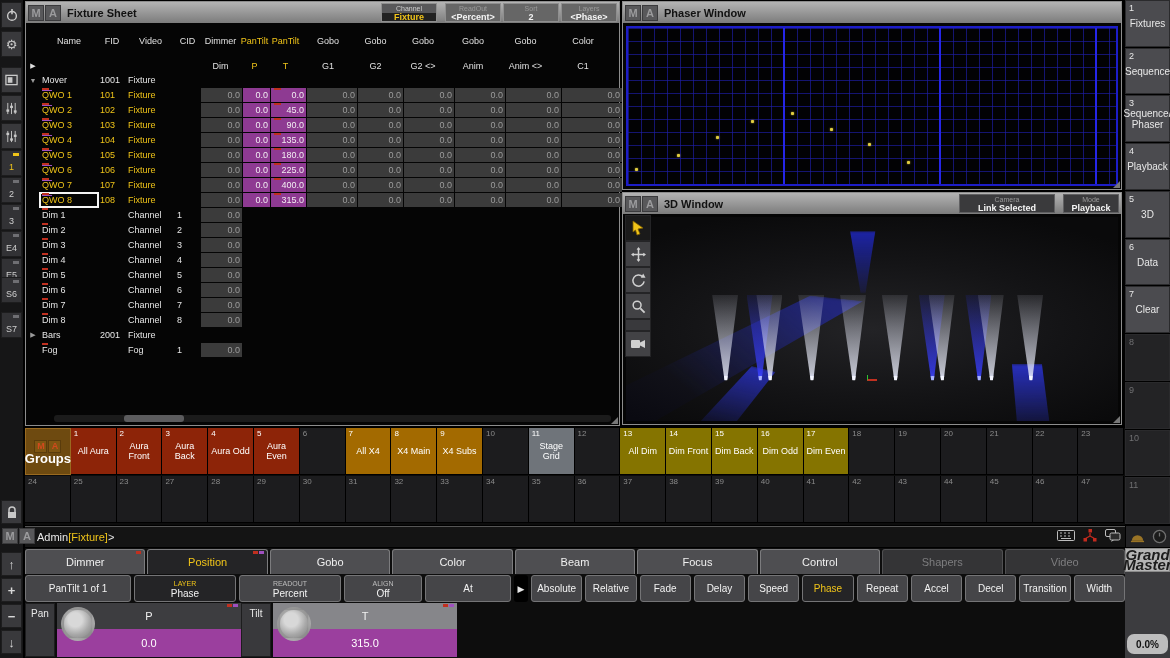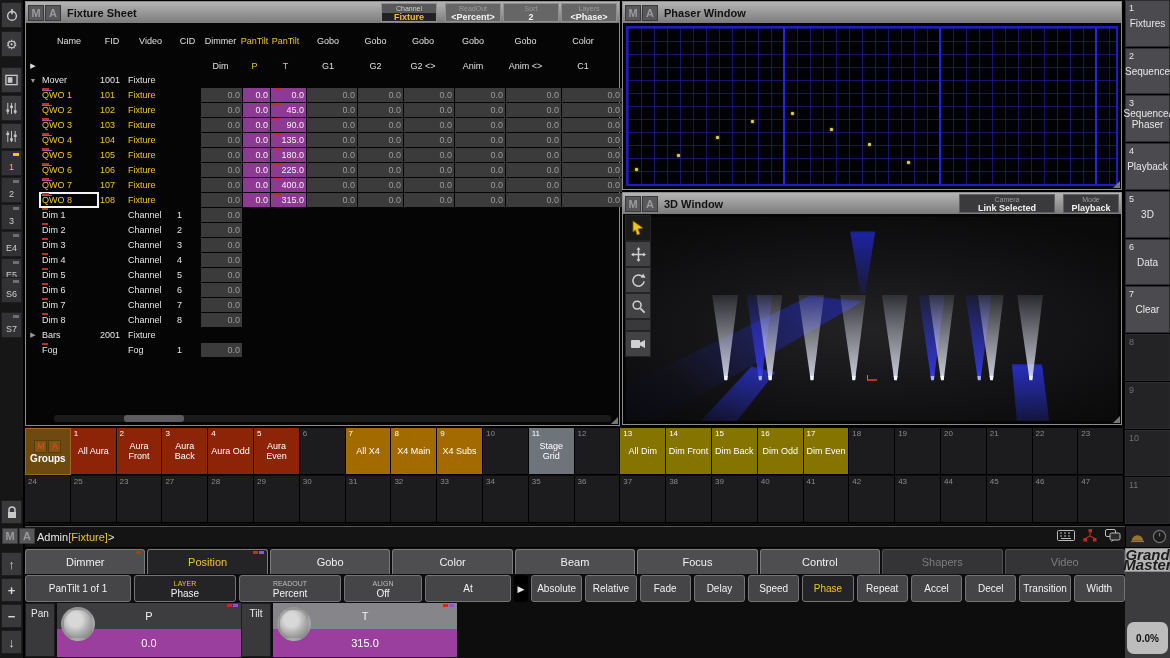--- a/index.html
+++ b/index.html
@@ -126,21 +126,21 @@
     border-bottom:1px solid #000;background:#1c1c1e;position:relative;display:flex;align-items:center;
     justify-content:center;text-align:center;font-size:9px;line-height:10px;color:#fff;padding:2px;}
   .pool-cell .num{position:absolute;top:1px;left:3px;font-size:8px;color:#8a8a8a;}
   .pool-cell.red{background:#8d2408;}
   .pool-cell.amber{background:#a36a00;}
   .pool-cell.olive{background:#857400;}
   .pool-cell.selg{background:#6f747a;}
   .pool-cell.red .num,.pool-cell.amber .num,.pool-cell.olive .num,.pool-cell.selg .num{color:#fff;}
   .pool-header{background:#6e4a10;border:1px solid #9a6a20;flex-direction:column;gap:1px;justify-content:center;}
   .pool-header .ma-logo span{width:13px;height:13px;background:#7e5512;color:#d2491e;border-color:#5a3c0c;font-size:9px;}
-  .pool-header .gl{font-size:10px;font-weight:bold;color:#fff;}
+  .pool-header .gl{font-size:13px;font-weight:bold;color:#fff;}
 
   
   .cmdline{position:absolute;left:25px;top:526px;width:1100px;height:21px;background:#141414;
     border-top:1px solid #555;display:flex;align-items:center;font-size:11px;}
   .cmd-ma{position:absolute;left:-23px;top:1px;}
   .cmd-text{margin-left:12px;}
   .cmd-user{color:#e8e8e8;}
   .cmd-ctx{color:#f0c419;}
   .cmd-gt{color:#e8e8e8;}
   .cmd-icons{position:absolute;right:4px;top:2px;display:flex;gap:8px;align-items:center;}
@@ -185,21 +185,21 @@
   .enc-val{height:28px;background:#9b3f9e;display:flex;align-items:center;justify-content:center;
     font-size:11px;color:#fff;}
   .enc-knob{position:absolute;left:4px;top:4px;width:34px;height:34px;border-radius:50%;
     background:radial-gradient(circle at 40% 35%,#d8d8d8 0 28%,#a8a8a8 60%,#7c7c7c 100%);
     border:3px solid rgba(140,140,140,.55);z-index:3;}
 
   
   .grandmaster{position:absolute;left:1125px;top:548px;width:45px;height:110px;background:#3c3c3f;}
   .gm-label{height:24px;background:#b5b5b5;color:#1c1c1c;font-size:15px;line-height:10px;font-weight:bold;
     display:flex;flex-direction:column;align-items:center;justify-content:center;border:1px solid #8a8a8a;font-style:italic;}
-  .gm-pct{position:absolute;left:2px;right:2px;bottom:4px;height:32px;background:#bdbdbd;color:#111;
+  .gm-pct{position:absolute;left:2px;right:2px;bottom:4px;height:20px;background:#bdbdbd;color:#111;
     font-size:10px;font-weight:bold;border-radius:7px;display:flex;align-items:center;justify-content:center;}
 
   svg{display:block;}
 </style>
 </head>
 <body>
 
 <div class="screen">
 
   <div class="left-sidebar">

